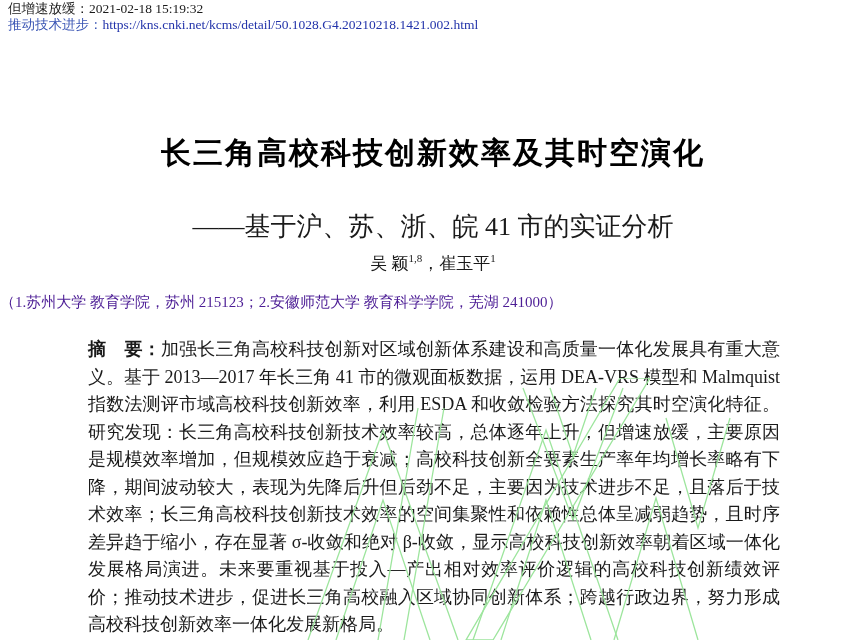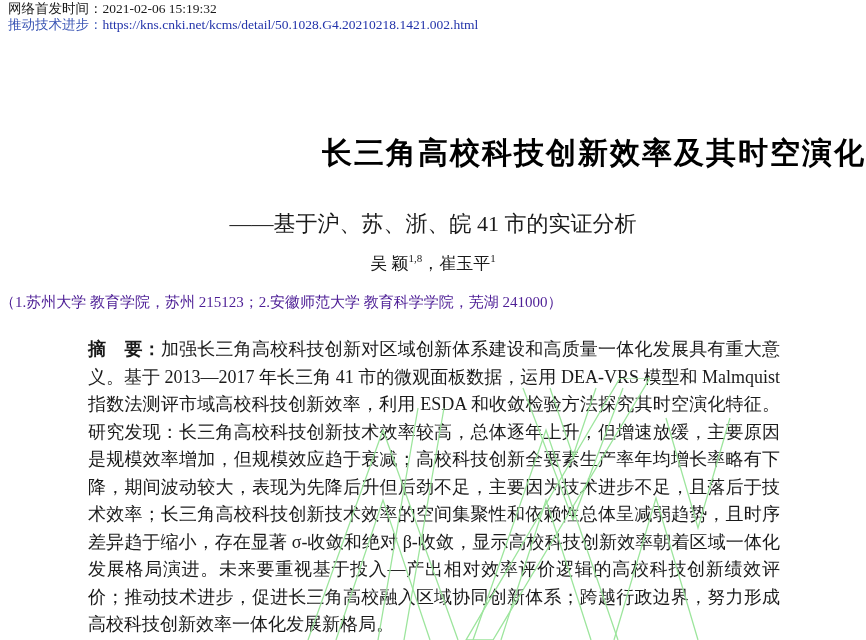--- a/index.html
+++ b/index.html
@@ -33,35 +33,35 @@
     text-decoration: none;
     text-align: right;
   }
 
   
   .title {
     position: absolute;
     top: 133px;
     left: 0;
     width: 866px;
-    text-align: right;
+    text-align: center;
     font-family: "Liberation Sans", sans-serif;
     font-weight: bold;
     font-size: 30px;
     letter-spacing: 2px;
     color: #000000;
     margin: 0;
   }
   .subtitle {
     position: absolute;
     top: 209px;
     left: 0;
     width: 866px;
     text-align: center;
-    font-size: 22px;
+    font-size: 26px;
     font-weight: normal;
     color: #1a1a1a;
     margin: 0;
   }
   .authors {
     position: absolute;
     top: 252px;
     left: 0;
     width: 866px;
     text-align: center;
@@ -116,21 +116,21 @@
     fill: none;
     stroke: #9de59d;
     stroke-width: 1.3;
   }
 </style>
 </head>
 <body>
 
 <div class="net-header">
   <div class="net-line">
-    <span class="net-time-label">网络首发时间：</span><span class="net-time-value">2021-02-06 15:19:32</span>
+    <span class="net-time-label">但增速放缓：</span><span class="net-time-value">2021-02-18 15:19:32</span>
   </div>
   <div class="net-line">
     <span class="net-url-label">推动技术进步：</span><a class="net-url-value" href="#">https://kns.cnki.net/kcms/detail/50.1028.G4.20210218.1421.002.html</a>
   </div>
 </div>
 
 <h1 class="title">长三角高校科技创新效率及其时空演化</h1>
 
 <h2 class="subtitle">——基于沪、苏、浙、皖 41 市的实证分析</h2>
 

